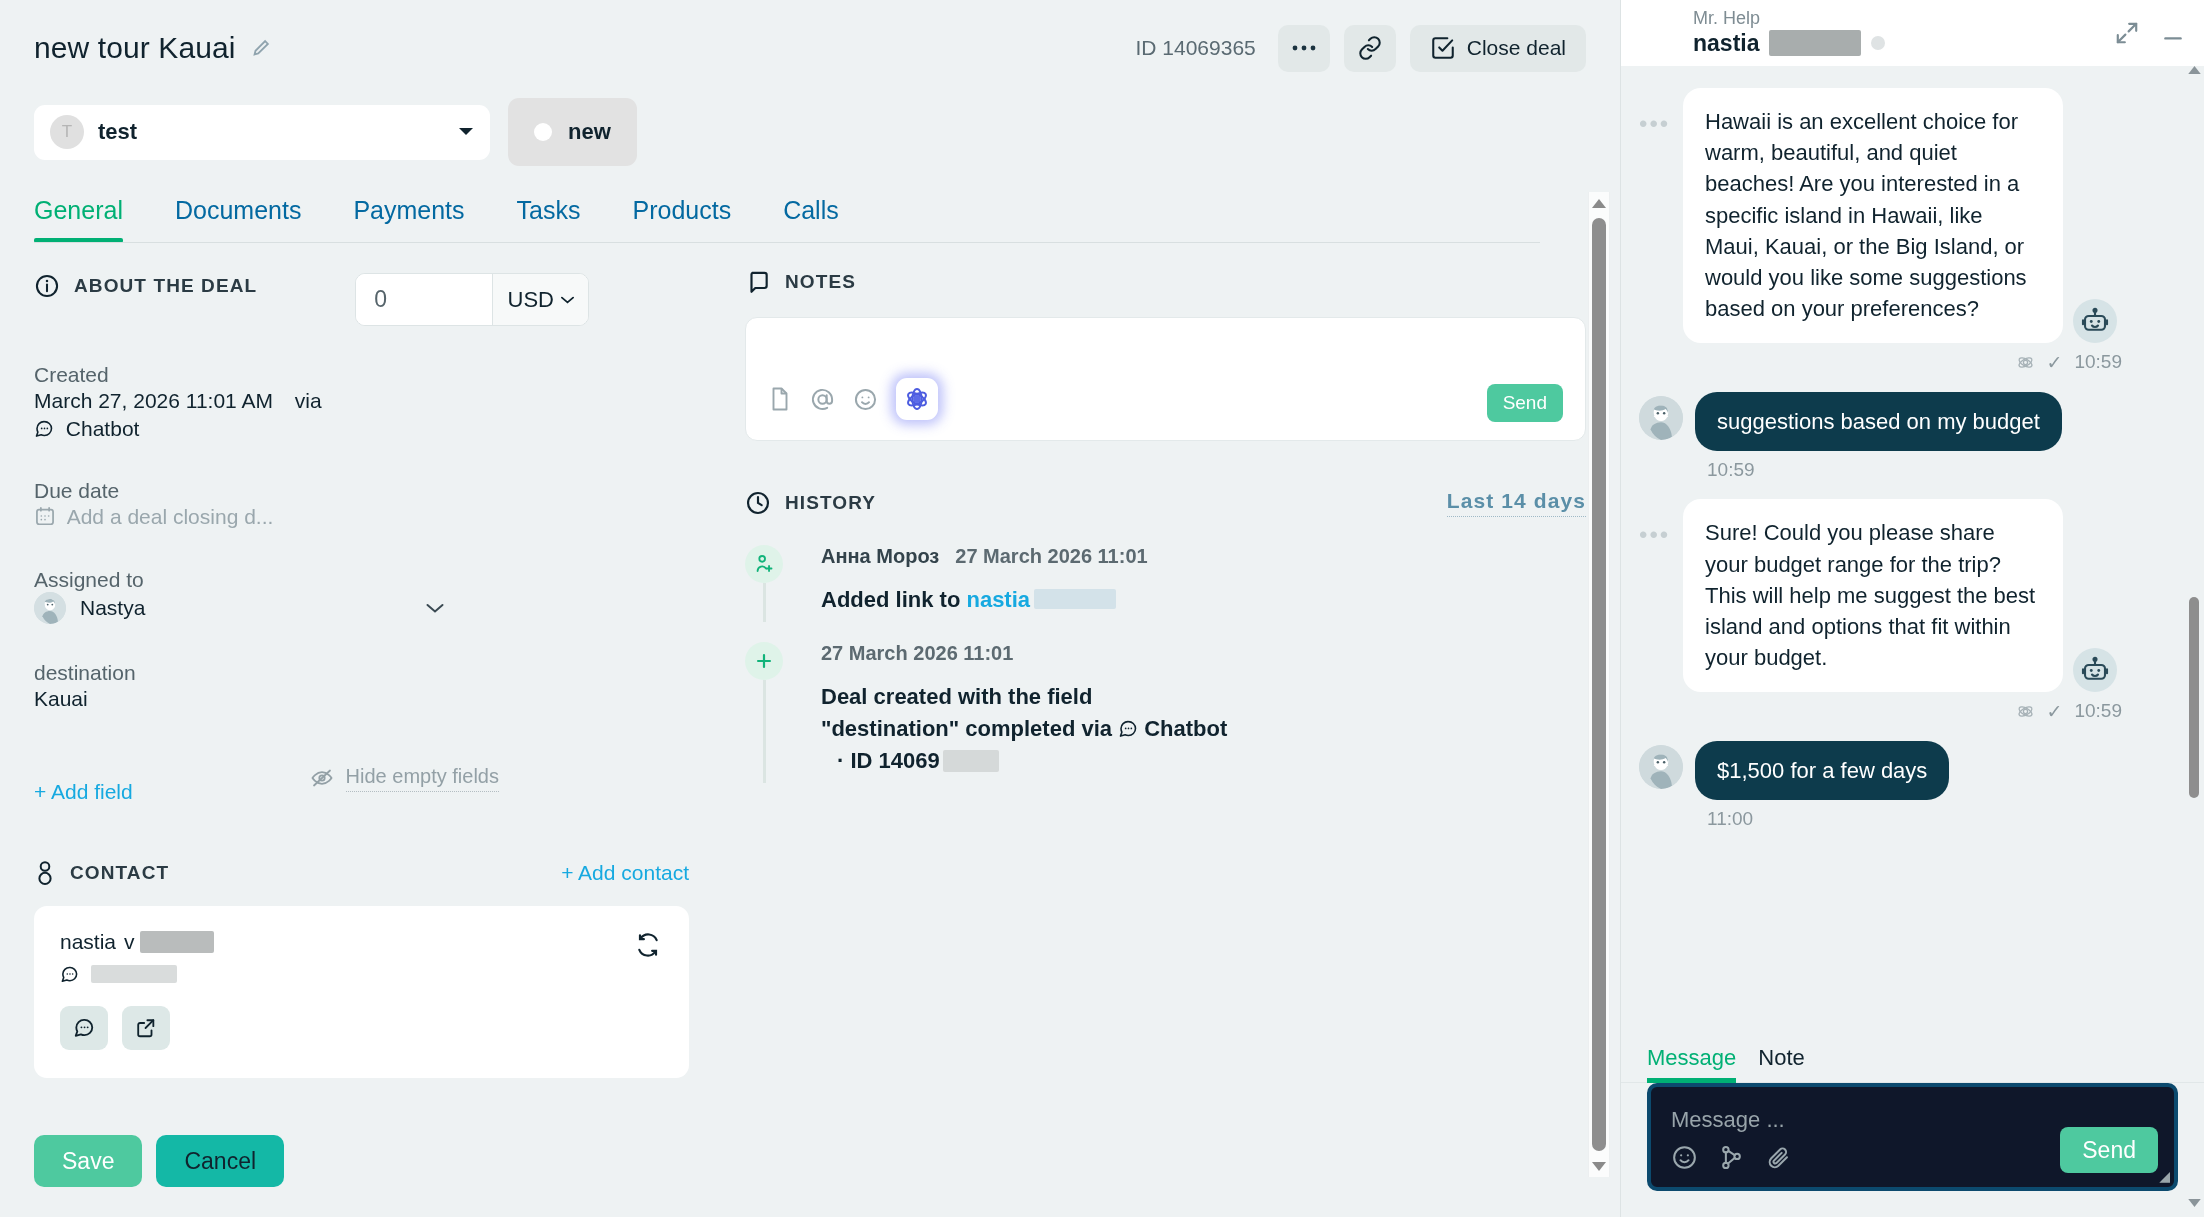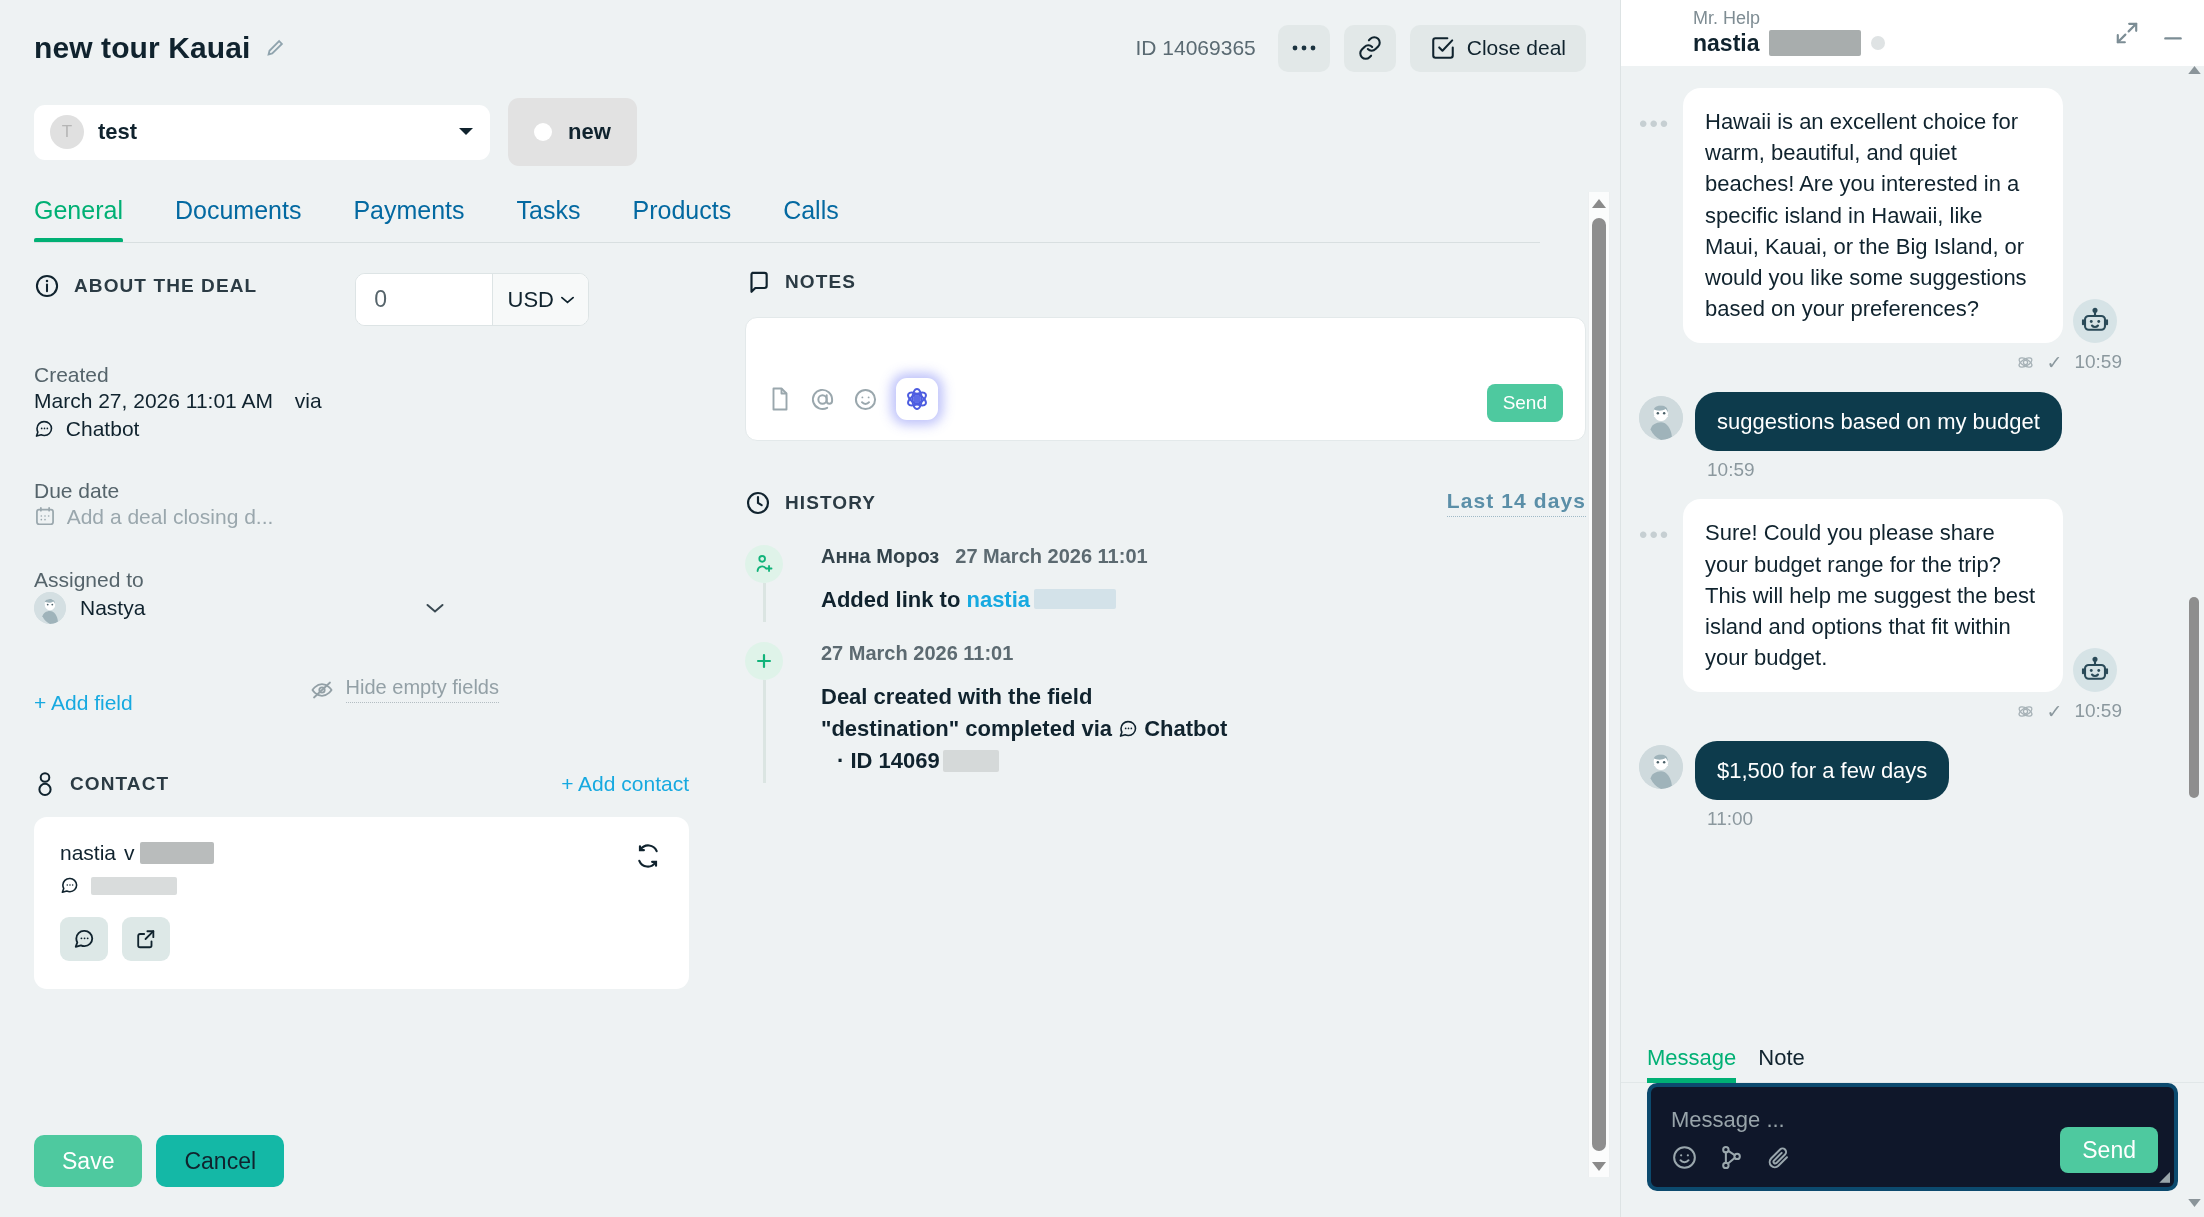--- a/index.html
+++ b/index.html
@@ -19,21 +19,21 @@
     display: flex; flex-direction: column;
   }
 
   
   .deal-header {
     display: flex; align-items: center;
     padding: 22px 34px 0 34px;
     height: 74px;
   }
   .deal-title {
-    font-size: 30px; color: #10232e; font-weight: 700;
+    font-size: 30px; color: #10232e; font-weight: 400;
     letter-spacing: 0.1px;
   }
   .edit-pencil { margin-left: 14px; display: inline-flex; align-items: center; }
   .header-right {
     margin-left: auto; display: flex; align-items: center; gap: 14px;
   }
   .deal-id { font-size: 21px; color: #5a6a72; margin-right: 8px; }
   .hbtn {
     background: #e2e8e8; border: none; border-radius: 10px;
     height: 47px; display: flex; align-items: center; justify-content: center;
@@ -462,20 +462,24 @@
             </span>
             <span class="field-value">Nastya</span>
             <span class="assignee-caret">
               <svg width="18" height="11" viewBox="0 0 18 11" fill="none" stroke="#3a4a52" stroke-width="2" stroke-linecap="round">
                   <path d="M1.5 2l7.5 6.5L16.5 2"></path>
                 </svg>
             </span>
           </div>
         </div>
 
+        <div class="field-row">
+          <div class="field-label">destination</div>
+          <div class="field-value">Kauai</div>
+        </div>
 
         <div class="addfield-row">
           <div class="add-field-link">+ Add field</div>
           <div class="hide-empty">
             <span style="border:none;padding:0;display:flex;">
               <svg width="24" height="20" viewBox="0 0 24 20" fill="none" stroke="#93a0a6" stroke-width="1.8" stroke-linecap="round">
                 <path d="M2.5 10S6 4.2 12 4.2 21.5 10 21.5 10 18 15.8 12 15.8 2.5 10 2.5 10z"></path>
                 <circle cx="12" cy="10" r="2.7"></circle>
                 <path d="M4 17.5L20 2.5"></path>
               </svg>

